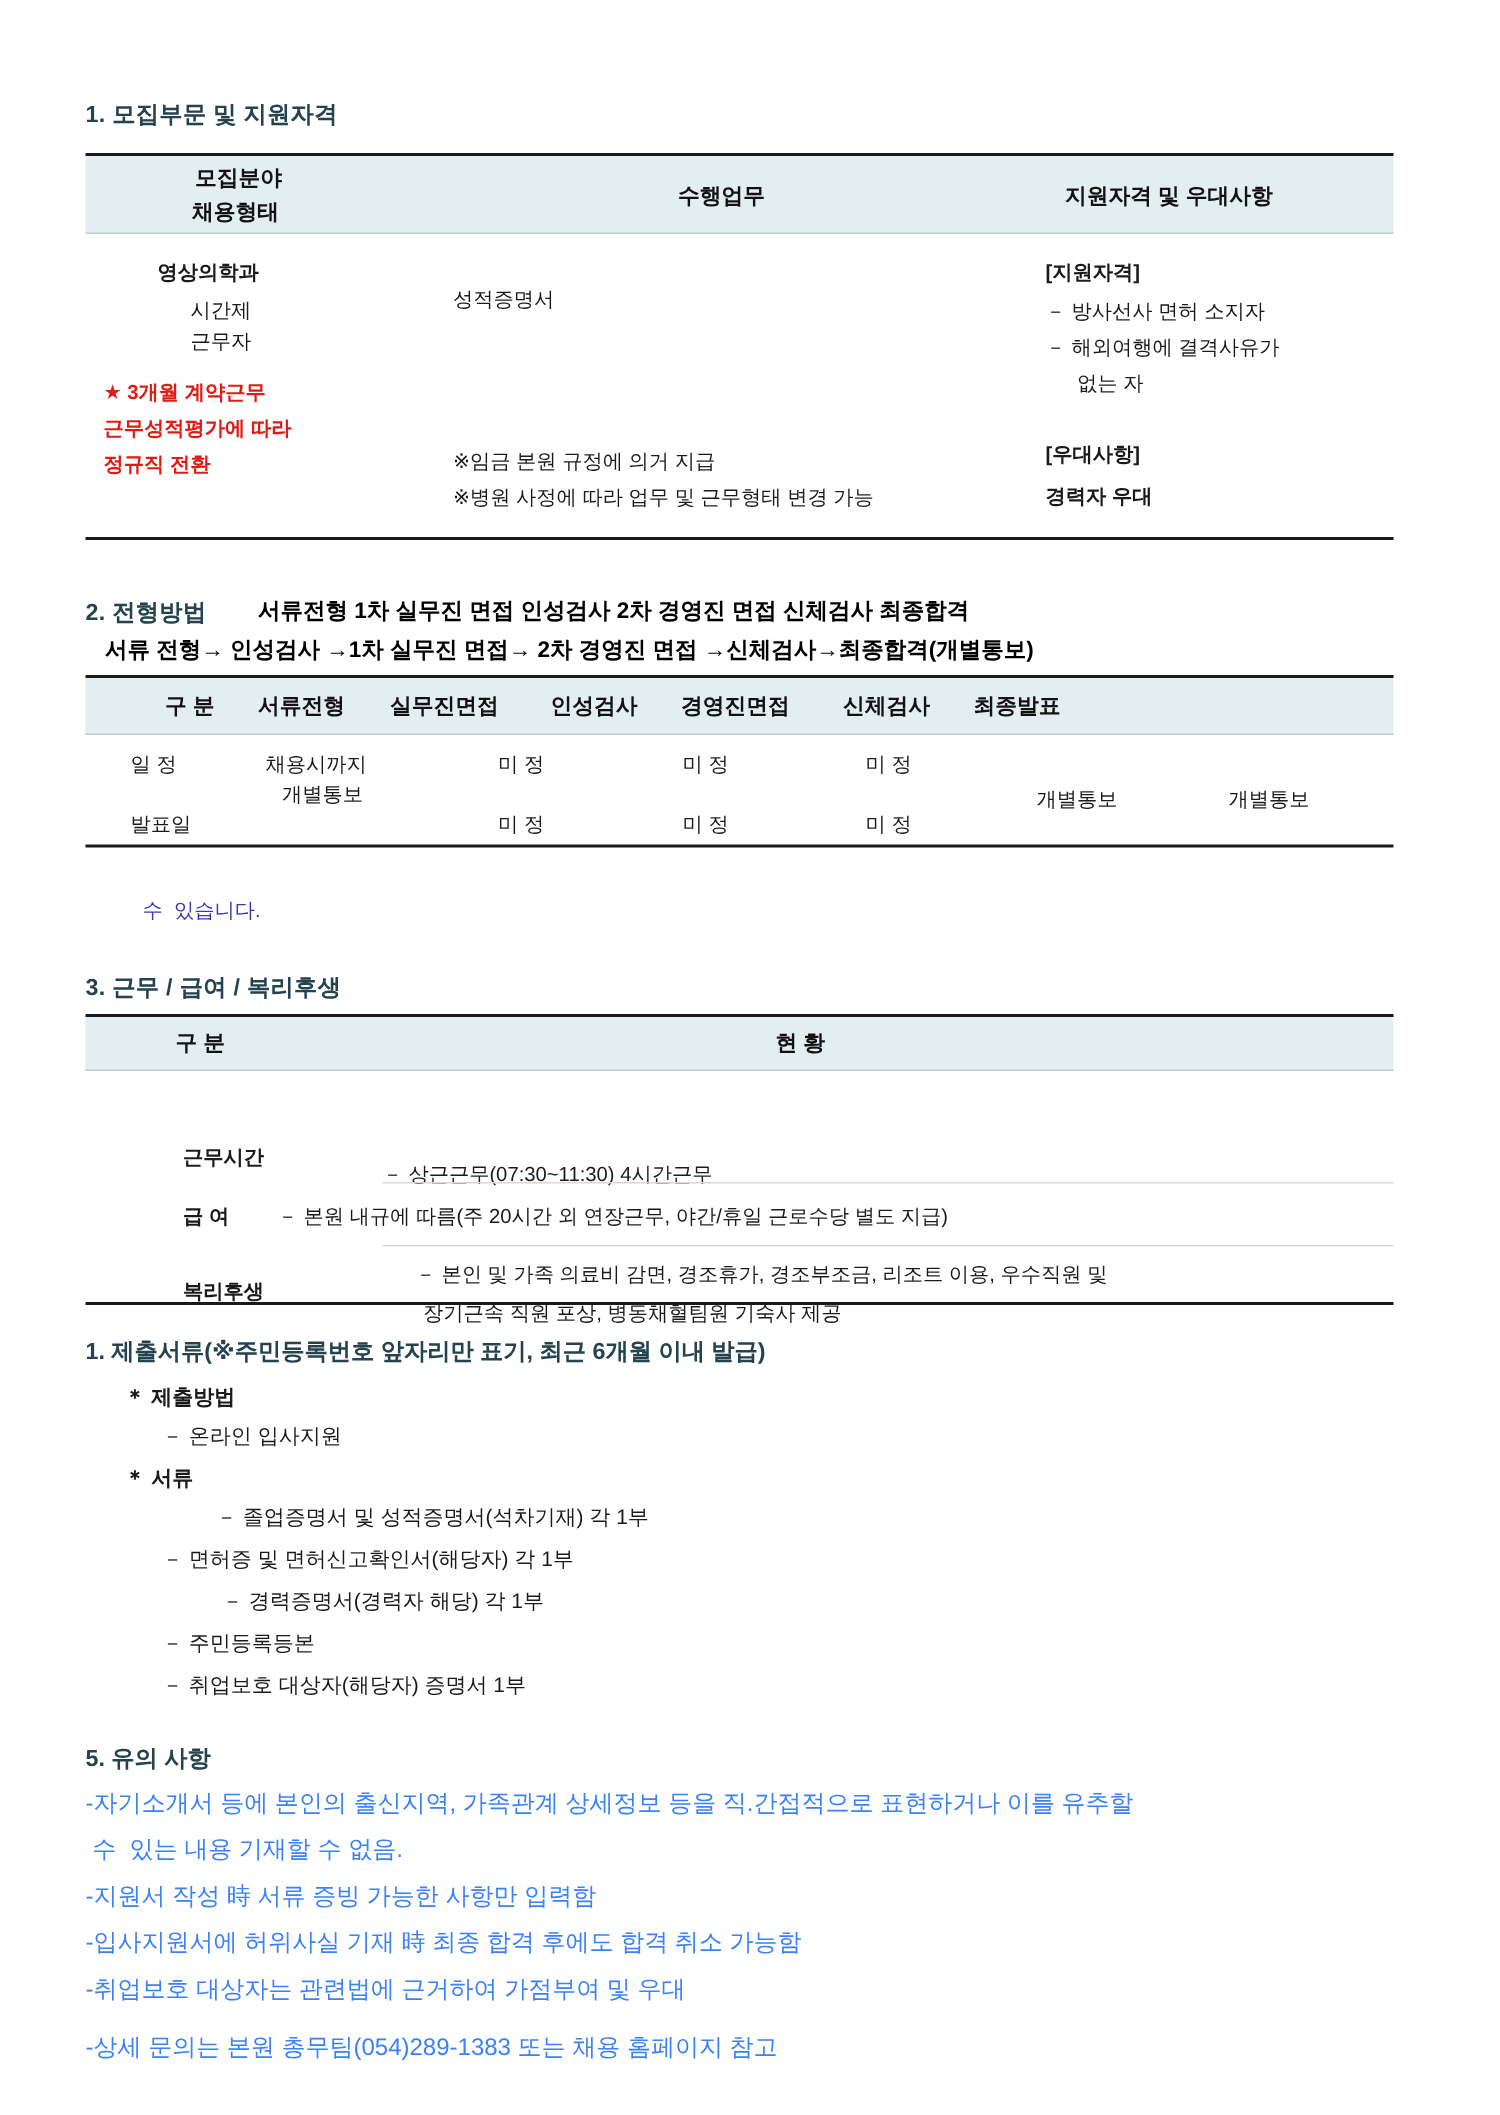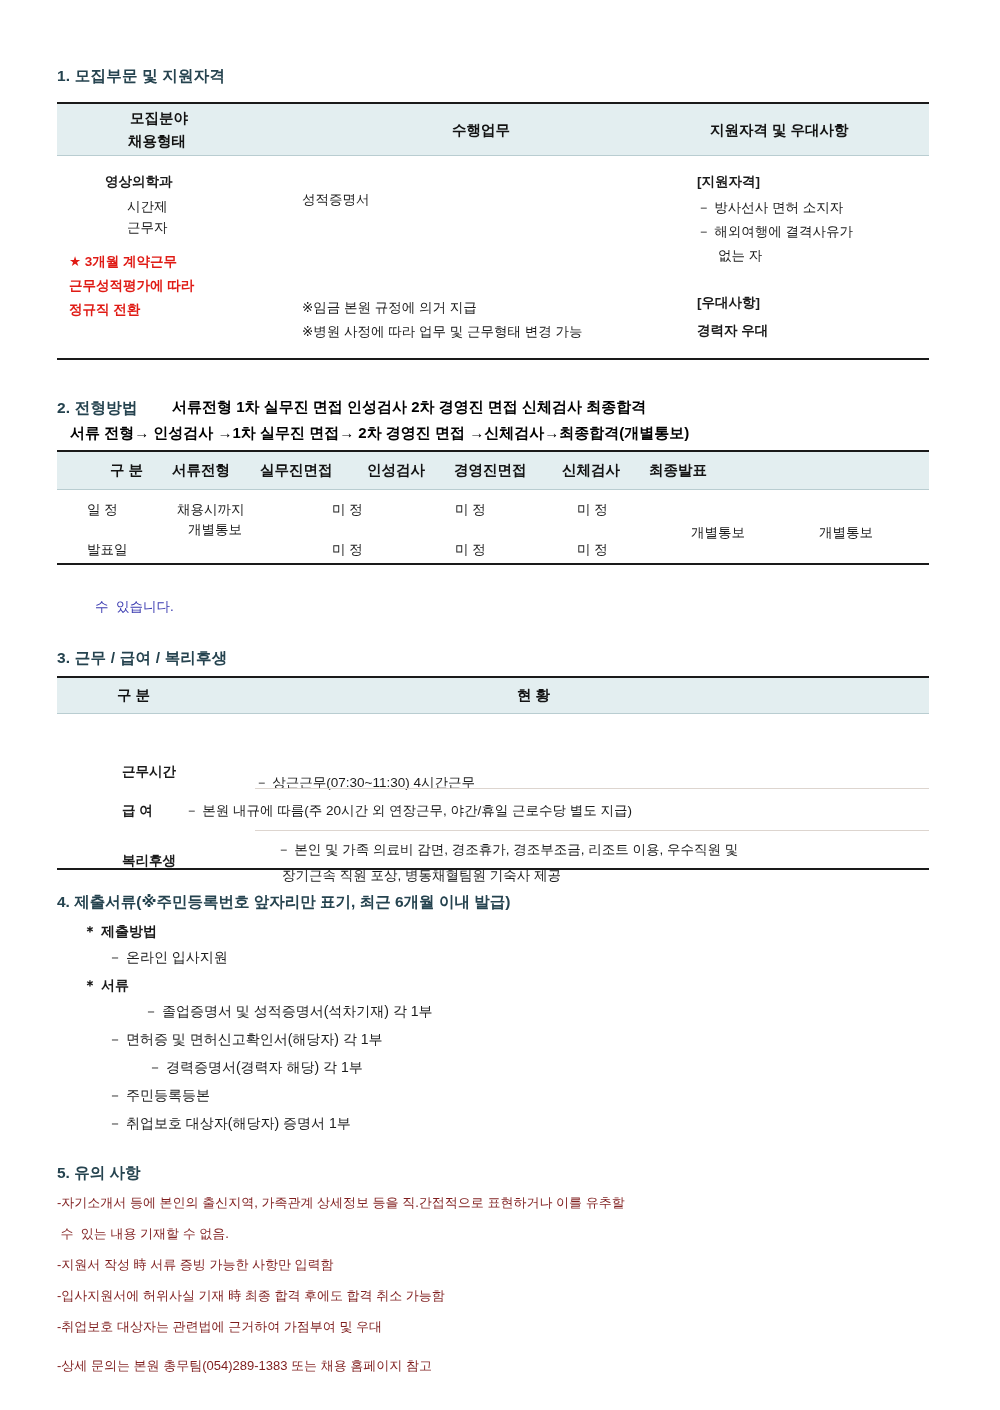--- a/index.html
+++ b/index.html
@@ -87,21 +87,21 @@
   
   .txt {
     position: absolute;
     font-size: 14px;
     color: #1a1a1a;
     white-space: pre;
     line-height: 29px;
   }
   .txt.bold { font-weight: 700; }
   .txt.h { font-size: 15.5px; font-weight: 600; color: #25434f; }
-  .txt.body5 { font-size: 13px; line-height: 31px; color: #7f1d1d; }
+  .txt.body5 { font-size: 16px; line-height: 31px; color: #3b82f6; }
 </style>
 </head>
 <body>
 
 <div class="page">
 
   <div class="sec-heading" style="left:57px; top:66px;">1. 모집부문 및 지원자격</div>
 
   <div class="tbl" style="left:57px; top:102px; width:872px; height:258px;">
     <div class="thead" style="height:52px;">
@@ -184,21 +184,21 @@
       <div class="cell" style="left:128px; top:85px;">－ 본원 내규에 따름(주 20시간 외 연장근무, 야간/휴일 근로수당 별도 지급)</div>
 
       <div class="rowline" style="left:198px; top:116px; width:674px;"></div>
 
       <div class="cell b" style="left:65px; top:135px;">복리후생</div>
       <div class="cell" style="left:198px; top:124px;margin-left:22px;">－ 본인 및 가족 의료비 감면, 경조휴가, 경조부조금, 리조트 이용, 우수직원 및</div>
       <div class="cell" style="left:225px; top:150px;">장기근속 직원 포상, 병동채혈팀원 기숙사 제공</div>
     </div>
   </div>
 
-  <div class="txt h" style="left:57px; top:887px;">4. 제출서류(※주민등록번호 앞자리만 표기, 최근 6개월 이내 발급)</div>
+  <div class="txt h" style="left:57px; top:887px;">1. 제출서류(※주민등록번호 앞자리만 표기, 최근 6개월 이내 발급)</div>
 
   <div class="txt bold" style="left:83px; top:917px;">＊ 제출방법</div>
   <div class="txt" style="left:108px; top:943px;">－ 온라인 입사지원</div>
 
   <div class="txt bold" style="left:83px; top:971px;">＊ 서류</div>
   <div class="txt" style="left:108px; top:997px;margin-left:36px;">－ 졸업증명서 및 성적증명서(석차기재) 각 1부</div>
   <div class="txt" style="left:108px; top:1025px;">－ 면허증 및 면허신고확인서(해당자) 각 1부</div>
   <div class="txt" style="left:108px; top:1053px;margin-left:40px;">－ 경력증명서(경력자 해당) 각 1부</div>
   <div class="txt" style="left:108px; top:1081px;">－ 주민등록등본</div>
   <div class="txt" style="left:108px; top:1109px;">－ 취업보호 대상자(해당자) 증명서 1부</div>

